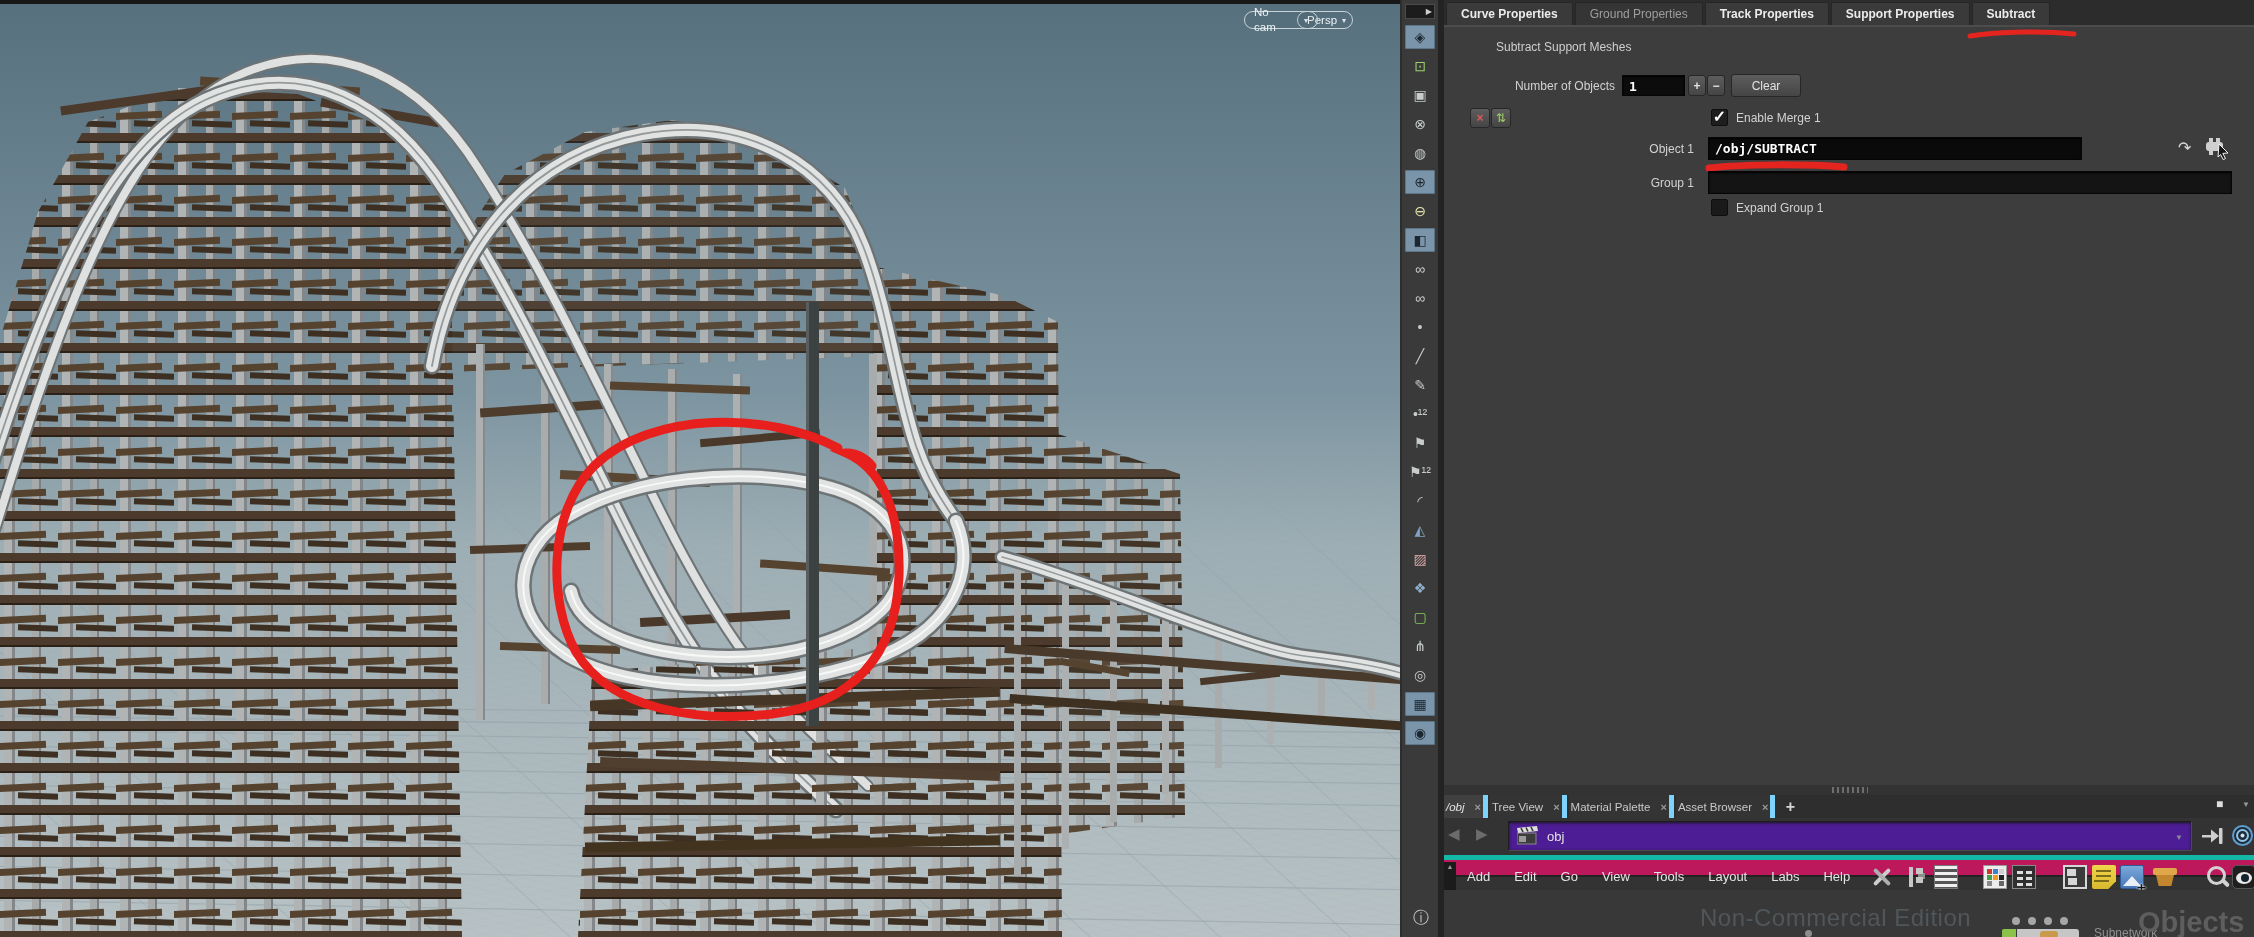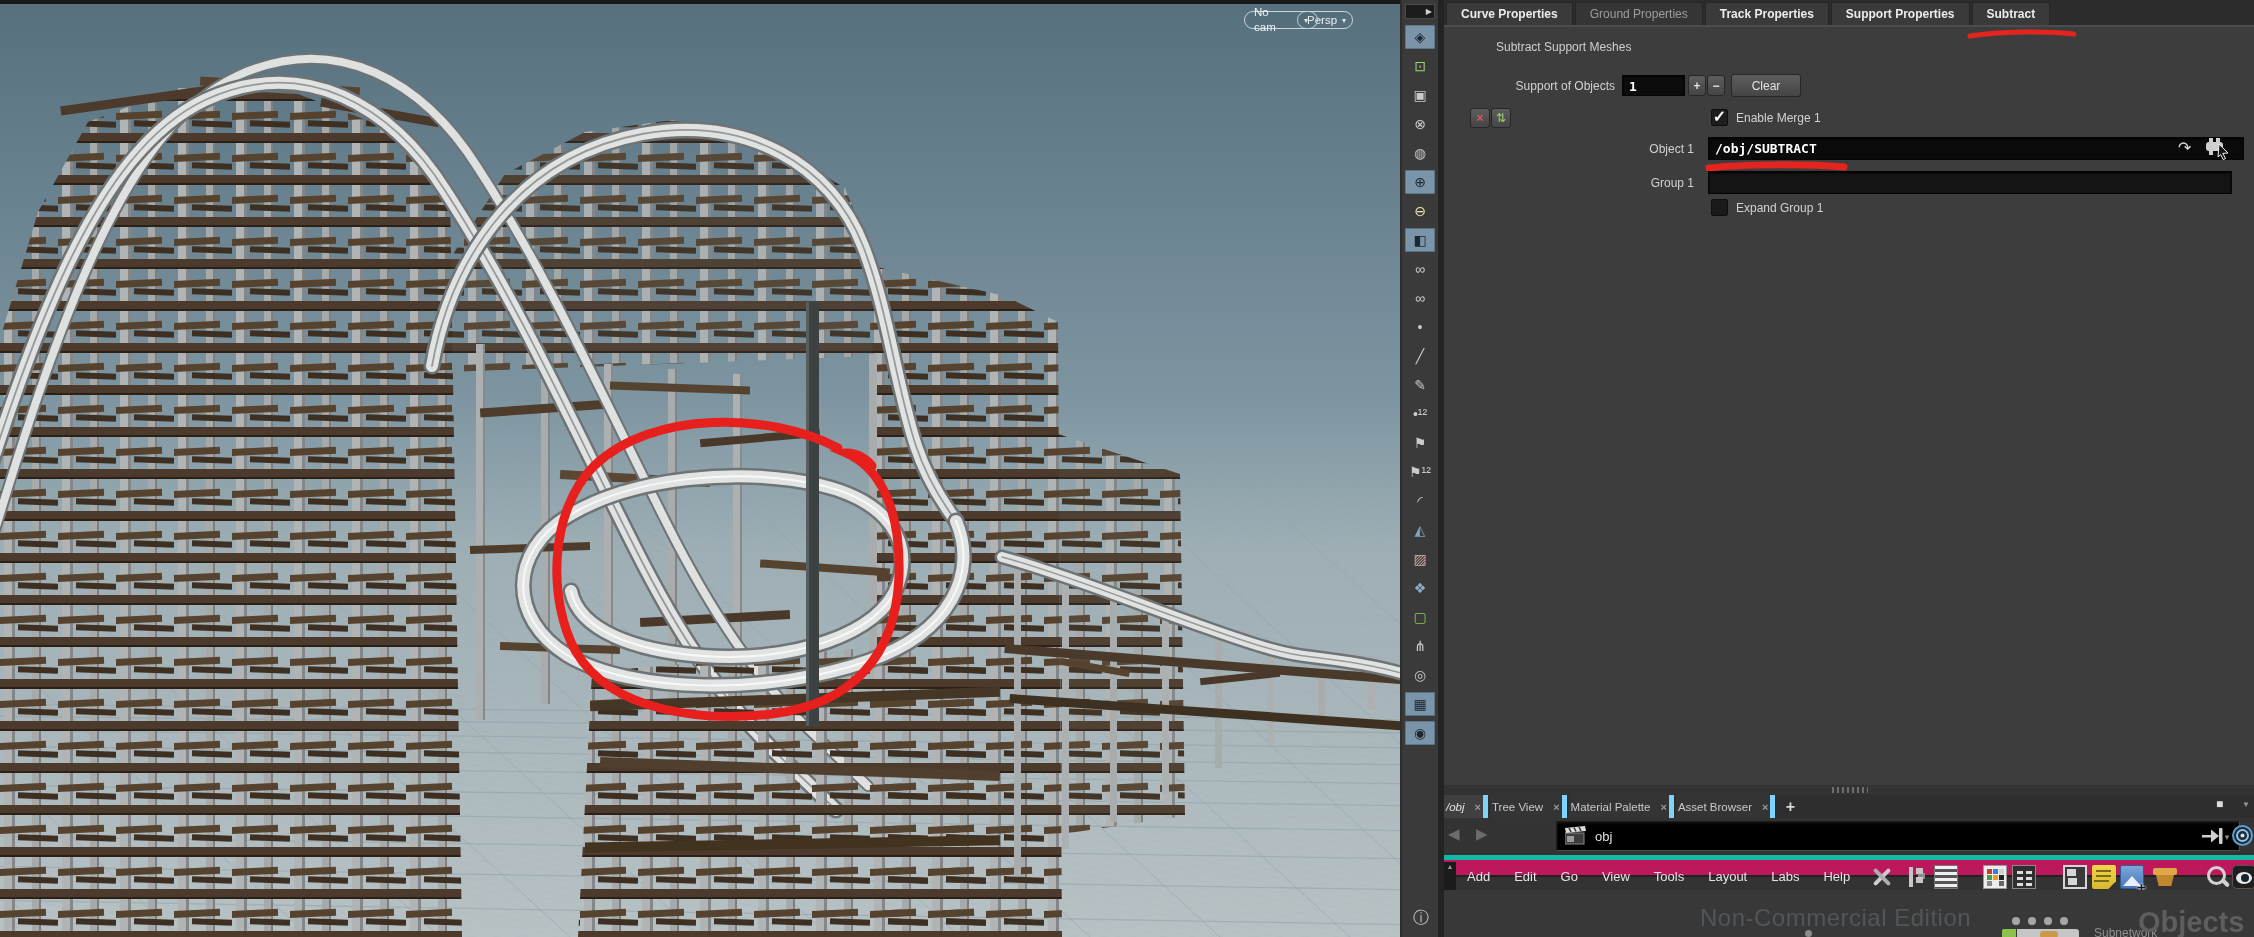--- a/index.html
+++ b/index.html
@@ -56,23 +56,23 @@
     display:flex;align-items:center;gap:10px;padding:0 2px;}
   .ntab.active{background:#404040;}
   .ntab.active .nt-label{font-style:italic;color:#e2e2e2;}
   .nt-close{color:#9a9a9a;font-size:11px;font-weight:bold;}
   .nt-plus{width:26px;height:23px;color:#d8d8d8;font-size:16px;font-weight:bold;display:flex;align-items:center;justify-content:center;}
   #net-maximize{position:absolute;left:772px;top:12px;color:#dedede;font-size:12px;}
   #net-tab-dd{position:absolute;left:798px;top:15px;color:#999;font-size:8px;}
 
   #net-pathrow{position:absolute;left:0;top:33px;width:810px;height:36px;background:#333;}
   .nav-arr{position:absolute;top:7px;font-size:15px;color:#6c6c6c;}
-  #net-pathfield{position:absolute;left:64px;top:3px;width:684px;height:30px;background:#000000;
+  #net-pathfield{position:absolute;left:64px;top:3px;width:684px;height:30px;background:#4c1d95;
     border:1px solid #1d1d1d;border-bottom-color:#4c4c4c;border-right-color:#4c4c4c;box-shadow:inset 0 1px 3px #181818;
-    display:flex;align-items:center;gap:8px;padding:0 8px;margin-left:48px;}
+    display:flex;align-items:center;gap:8px;padding:0 8px;}
   #net-pathfield .path-text{color:#e2e2e2;font-size:13px;}
   #path-dd{position:absolute;right:8px;top:11px;color:#8b8b8b;font-size:8px;}
 
   #net-menurow{position:absolute;left:0;top:70px;width:810px;height:22px;background:#be185d;
     border-top:5px solid #14b8a6;border-bottom:2px solid #222;}
   #menu-scroll{position:absolute;left:0;top:2px;width:12px;height:30px;background:#1b1b1b;color:#999;
     font-size:7px;text-align:center;line-height:9px;}
   #menu-items{position:absolute;left:23px;top:0;height:33px;display:flex;align-items:center;gap:24px;}
   .menu-item{color:#e4e4e4;font-size:13px;}
   .mi{position:absolute;top:5px;width:24px;height:24px;}
@@ -323,34 +323,34 @@
     <div class="ptab">
         <span>Subtract</span>
       </div>
   </div>
   <svg id="subtract-underline" width="112" height="12">
     <path d="M4,8 C34,3 82,3 108,6" fill="none" stroke="#e3241f" stroke-width="5" stroke-linecap="round"></path>
   </svg>
 
   <div class="p-label" style="left:24px;top:40px;text-align:left;color:#cfcfcf;margin-left:28px;">Subtract Support Meshes</div>
 
-  <div class="p-label" style="left:11px;top:79px;width:160px;">Support of Objects</div>
+  <div class="p-label" style="left:11px;top:79px;width:160px;">Number of Objects</div>
   <div class="p-field" style="left:178px;top:75px;width:63px;height:21px;">1</div>
   <div class="p-btn spin" style="left:244px;top:75px;">+</div>
   <div class="p-btn spin" style="left:263px;top:75px;">−</div>
   <div class="p-btn" style="left:287px;top:74px;width:70px;height:23px;">Clear</div>
 
   <div class="p-btn" style="left:26px;top:108px;width:20px;height:20px;color:#e05a5a;font-weight:bold;">×</div>
   <div class="p-btn" style="left:47px;top:108px;width:20px;height:20px;color:#a0d468;">⇅</div>
 
   <div class="chk" style="left:267px;top:109px;">✓</div>
   <div class="p-label" style="left:292px;top:111px;text-align:left;">Enable Merge 1</div>
 
   <div class="p-label" style="left:110px;top:142px;width:140px;">Object 1</div>
-  <div class="p-field" style="left:264px;top:137px;width:536px;height:23px;background:#0a0a0a;">/obj/SUBTRACT</div>
+  <div class="p-field" style="left:264px;top:137px;width:374px;height:23px;background:#0a0a0a;">/obj/SUBTRACT</div>
   <div class="p-icon" style="left:734px;top:138px;font-size:16px;">↷</div>
   <span class="p-icon" style="left:760px;top:135px;">
     <svg width="27" height="26">
       <rect x="2" y="7" width="17" height="9" rx="3" fill="#cfcfcf"></rect>
       <rect x="5" y="3" width="4" height="4" fill="#cfcfcf"></rect>
         <rect x="12" y="3" width="4" height="4" fill="#cfcfcf"></rect>
       <rect x="5" y="16" width="4" height="4" fill="#cfcfcf"></rect>
       <path d="M15,9 L24,18 L18.8,18.4 L21.5,23.5 L19.2,24.6 L16.6,19.6 L14,22 Z" fill="#161616" stroke="#f2f2f2" stroke-width="1"></path>
     </svg>
   </span>

